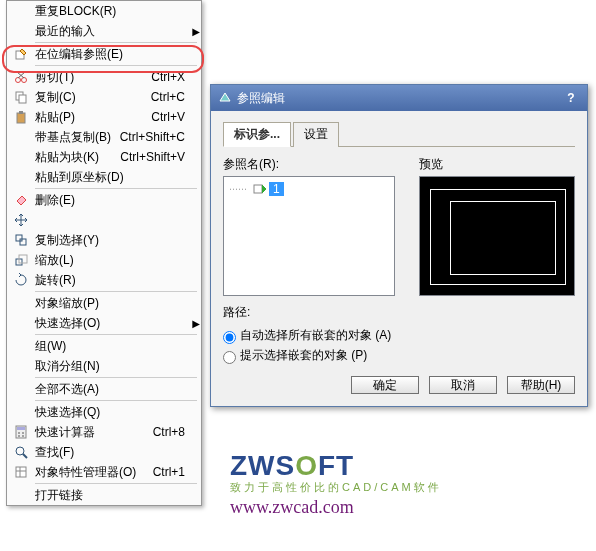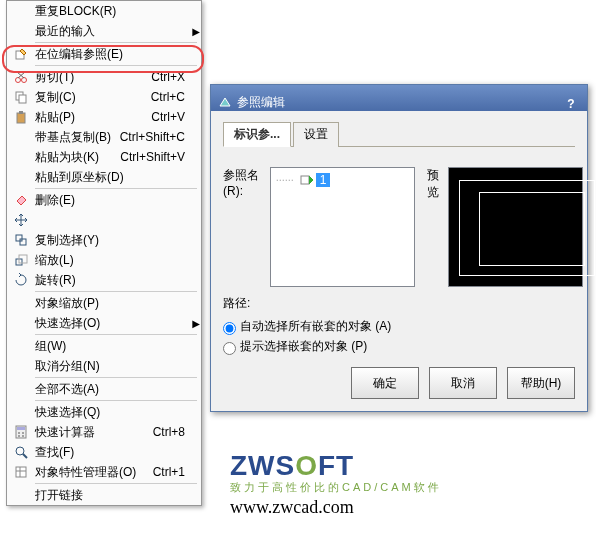--- a/index.html
+++ b/index.html
@@ -6,52 +6,52 @@
 body{font-family:"Microsoft YaHei","SimSun",Arial,sans-serif;font-size:12px;background:#fff;width:596px;height:551px;position:relative;overflow:hidden}
 .menu{position:absolute;left:6px;top:0;width:196px;background:#fafafa;border:1px solid #979797;box-shadow:2px 2px 4px rgba(0,0,0,.3)}
 .mrow{display:flex;align-items:center;height:20px;padding-left:4px;cursor:pointer}
 .micon{width:20px;height:16px;display:flex;align-items:center;justify-content:center;margin-right:4px;flex-shrink:0}
 .mlbl{flex:1;color:#000}
 .mshort{color:#000;margin-right:6px}
 .marr{width:10px;text-align:center;color:#000;font-size:10px}
 .msep{height:1px;background:#ccc;margin:1px 4px 1px 28px}
 .highlighted{position:absolute;left:2px;top:45px;width:202px;height:28px;border:2px solid #e84545;border-radius:12px;pointer-events:none;z-index:10}
 .dialog{position:absolute;left:210px;top:84px;width:378px;background:#f0f0f0;border:1px solid #5a7aa8;box-shadow:2px 2px 6px rgba(0,0,0,.4)}
-.dtitle{height:26px;background:linear-gradient(#6d8fc7,#4a6ca8);color:#fff;display:flex;align-items:flex-end;padding:0 6px;font-size:12px}
+.dtitle{height:26px;background:linear-gradient(#6d8fc7,#4a6ca8);color:#fff;display:flex;align-items:center;padding:0 6px;font-size:12px}
 .dtitle-icon{width:16px;height:16px;margin-right:4px;display:flex;align-items:center;justify-content:center}
 .dtitle-txt{flex:1}
 .dhelp{width:20px;text-align:center;cursor:pointer;font-weight:bold}
 .dbody{padding:10px 12px 12px}
-.tabs{display:flex;border-bottom:1px solid #aca899;margin-bottom:20px}
+.tabs{display:flex;border-bottom:1px solid #aca899;margin-bottom:9px}
 .tab{padding:3px 10px;border:1px solid #aca899;border-bottom:none;margin-right:2px;background:#f0f0f0;cursor:pointer;position:relative;top:1px}
 .tab.active{background:#fff;font-weight:bold;color:#333;border-bottom:1px solid #fff}
 .panel{display:flex;gap:12px}
-.col{display:flex;}
+.col{display:flex;flex-direction:column}
 .col-l{flex:1}
 .col-r{width:156px}
 .plbl{margin-bottom:3px}
 .tree{background:#fff;border:1px solid #828790;height:120px;width:172px;padding:4px;overflow:auto}
 .tnode{display:flex;align-items:center;gap:2px;padding:1px}
 .tdots{color:#888;font-size:9px;margin-right:4px}
 .tico{width:14px;height:12px;display:inline-block}
 .tsel{background:#3399ff;color:#fff;padding:0 4px}
 .preview{background:#000;border:1px solid #828790;height:120px;width:156px;position:relative}
 .pvbox1{position:absolute;left:10px;top:12px;width:136px;height:96px;border:1px solid #fff}
 .pvbox2{position:absolute;left:30px;top:24px;width:106px;height:74px;border:1px solid #fff}
 .pathrow{margin-top:8px}
 .radios{margin-top:6px}
 .rrow{display:flex;align-items:flex-end;margin-bottom:3px}
 .rrow input{margin-right:4px}
 .btns{display:flex;justify-content:flex-end;gap:10px;margin-top:12px}
-.btn{min-width:68px;height:32px;border:1px solid #707070;background:linear-gradient(#fff,#e1e1e1);cursor:pointer;font-size:12px;padding:0 12px}
+.btn{min-width:68px;height:18px;border:1px solid #707070;background:linear-gradient(#fff,#e1e1e1);cursor:pointer;font-size:12px;padding:0 12px}
 .logo{position:absolute;left:230px;top:450px;font-family:Arial,sans-serif}
 .logo-main{font-size:28px;font-weight:bold;color:#2a4b8d;letter-spacing:1px}
 .logo-main .o{color:#7ca848}
 .logo-sub{font-size:11px;color:#7ca848;letter-spacing:3px;margin-top:-2px}
-.logo-url{font-size:18px;color:#000000;font-family:"Times New Roman",serif;margin-top:2px}
+.logo-url{font-size:18px;color:#701a75;font-family:"Times New Roman",serif;margin-top:2px}
 </style>
 </head>
 <body>
 
 <div class="highlighted"></div>
 
 <div class="menu" id="menu">
     <div class="mrow">
       <span class="micon"></span>
       <span class="mlbl">重复BLOCK(R)</span>

